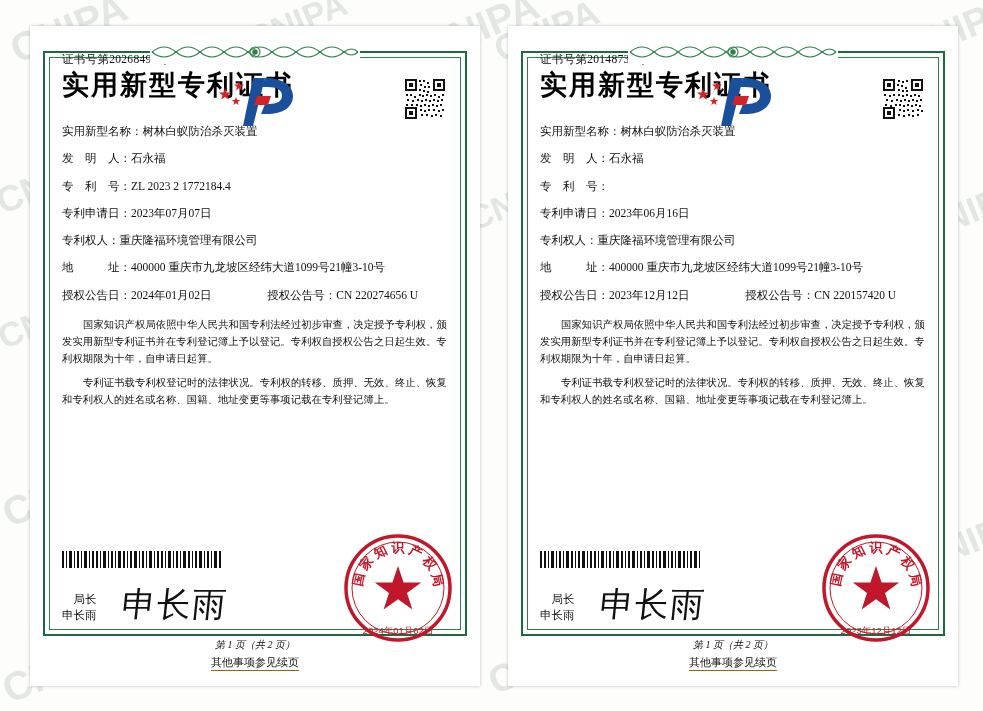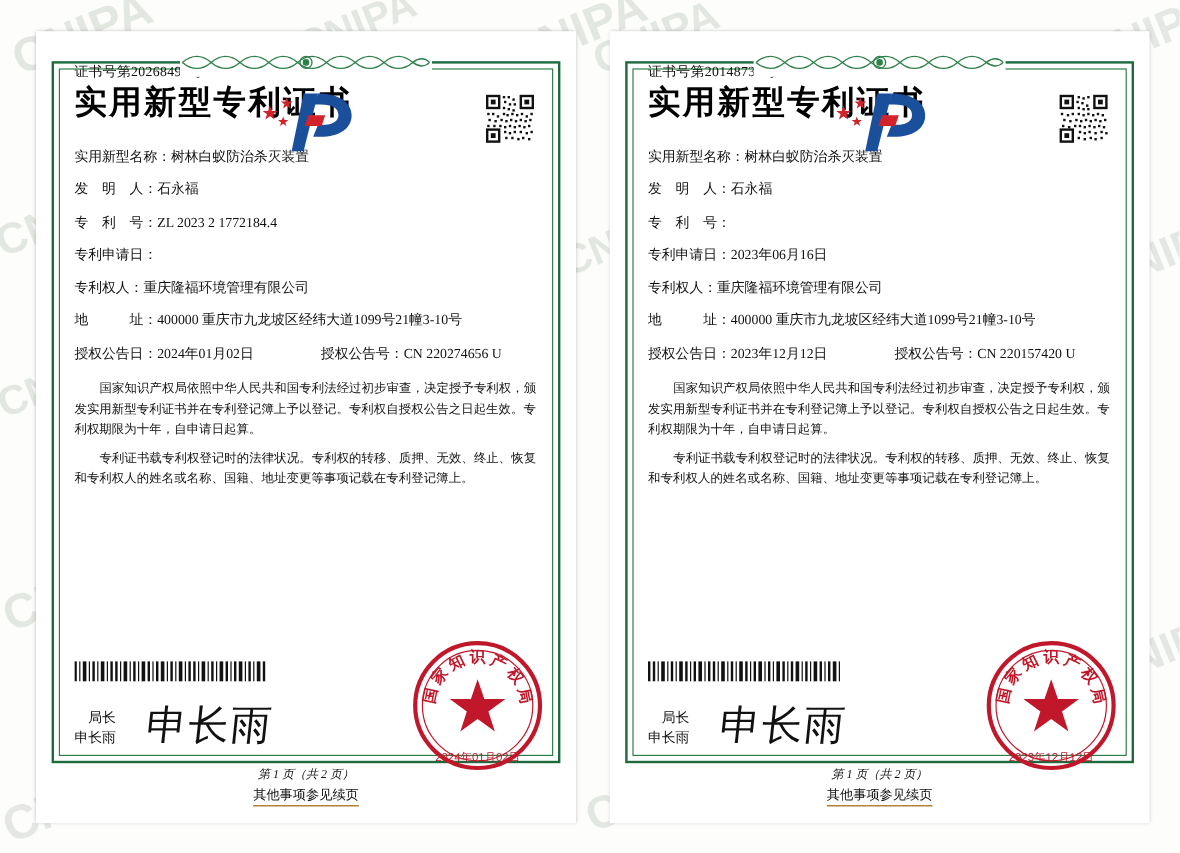--- a/index.html
+++ b/index.html
@@ -348,20 +348,21 @@
       <div class="field-row">
         <div class="f-label">发　明　人：</div>
         <div class="f-value">石永福</div>
       </div>
       <div class="field-row">
         <div class="f-label">专　利　号：</div>
         <div class="f-value">ZL 2023 2 1772184.4</div>
       </div>
       <div class="field-row">
         <div class="f-label">专利申请日：</div>
+        <div class="f-value">2023年07月07日</div>
       </div>
       <div class="field-row">
         <div class="f-label">专利权人：</div>
         <div class="f-value">重庆隆福环境管理有限公司</div>
       </div>
       <div class="field-row">
         <div class="f-label">地　　　址：</div>
         <div class="f-value">400000 重庆市九龙坡区经纬大道1099号21幢3-10号</div>
       </div>
       <div class="field-row two">

